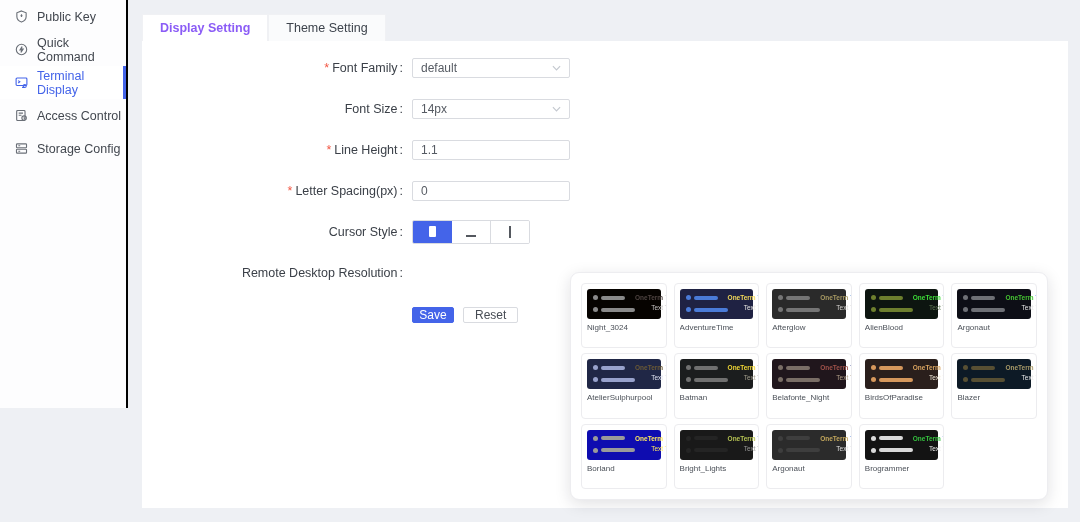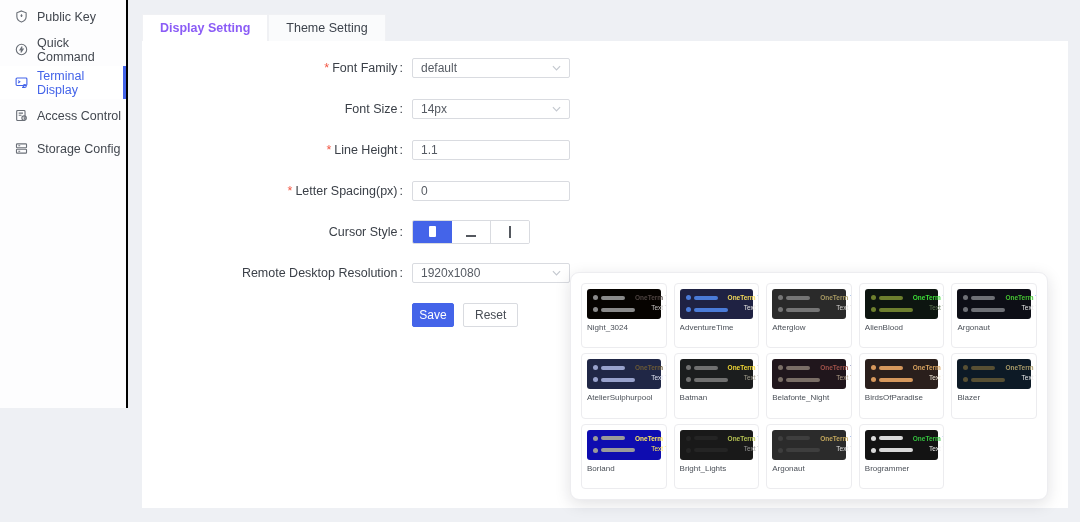--- a/index.html
+++ b/index.html
@@ -61,21 +61,21 @@
   }
   .seg { flex:1; display:flex; align-items:center; justify-content:center;
          border-right:1px solid #d9dbe0; cursor:pointer; background:#fff; }
   .seg:last-child { border-right:none; }
   .seg.active { background:#4464e9; border-color:#4464e9; }
   .glyph-block { width:7px; height:11px; background:#ffffff; border-radius:1px; }
   .glyph-underline { width:10px; height:2px; background:#54585f; margin-top:9px; }
   .glyph-bar { width:1.5px; height:12px; background:#54585f; }
   
   .btn-row { display:flex; gap:9px; margin-top:3px; }
-  .btn { height:24px; font-size:12px; border-radius:2px; cursor:pointer; font-family:inherit; }
+  .btn { height:16px; font-size:12px; border-radius:2px; cursor:pointer; font-family:inherit; }
   .btn-save { width:42px; background:#4464e9; color:#ffffff; border:1px solid #4464e9; }
   .btn-reset { padding:0 11px; background:#ffffff; color:#474c54; border:1px solid #d9dbe0; }
   
   .theme-panel {
     position:absolute; left:570px; top:272px; width:478px; height:228px;
     background:#ffffff; border:1px solid #ededf0; border-radius:9px;
     box-shadow:0 4px 16px rgba(20,24,40,.13); z-index:5;
     padding:10px; display:grid; grid-template-columns:repeat(5,1fr);
     grid-auto-rows:1fr; gap:5px 7px;
   }
@@ -220,28 +220,20 @@
         <div class="seg">
           <span class="glyph-bar"></span>
         </div>
       </div>
     </div>
 
     <div class="form-row">
       <div class="lbl">
         <span>Remote Desktop Resolution</span><span class="colon">:</span>
       </div>
-      <div class="select-box">
-        <span>1920x1080</span>
-        <span class="chev">
-          <svg width="9" height="6" viewBox="0 0 10 6" fill="none" stroke="currentColor" stroke-width="1.3">
-              <path d="M1 1l4 4 4-4"></path>
-            </svg>
-        </span>
-      </div>
     </div>
 
     <div class="form-row">
       <div class="lbl"></div>
       <div class="btn-row">
         <button class="btn btn-save">Save</button>
         <button class="btn btn-reset">Reset</button>
       </div>
     </div>
 

